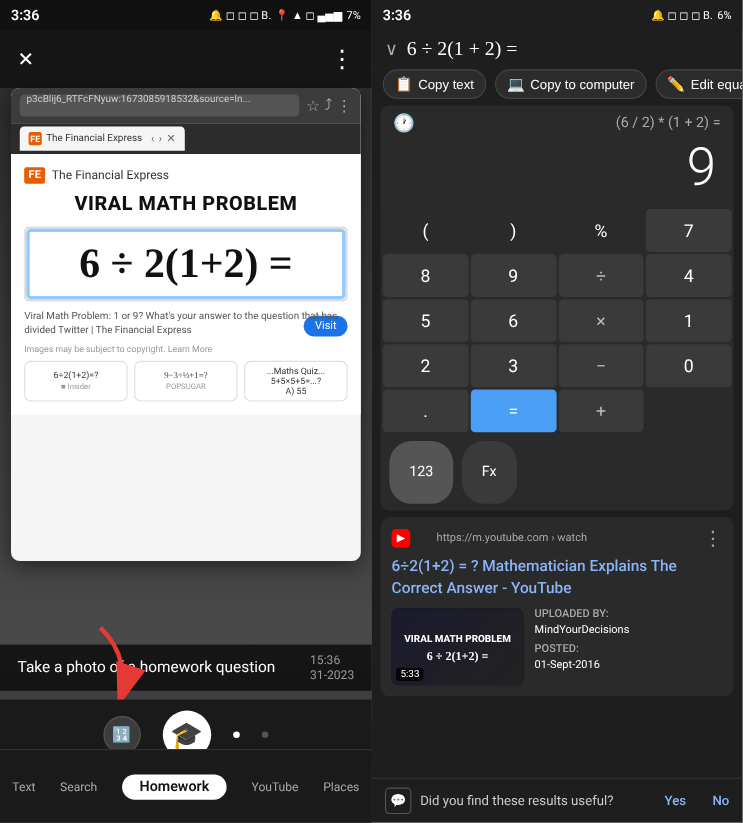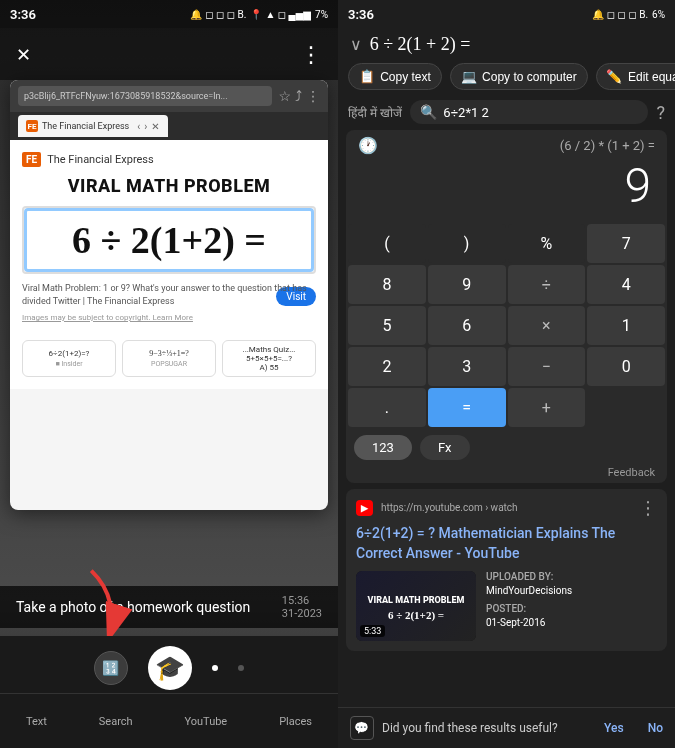--- a/index.html
+++ b/index.html
@@ -97,21 +97,21 @@
       align-items: center;
       padding: 0 8px;
       gap: 6px;
     }
     .browser-url-bar {
       background: #555;
       border-radius: 4px;
       flex: 1;
       height: 20px;
       display: flex;
-      align-items: center;
+      align-items: flex-start;
       padding: 0 6px;
     }
     .browser-url-text {
       color: #ccc;
       font-size: 9px;
       overflow: hidden;
       text-overflow: ellipsis;
       white-space: nowrap;
     }
     .browser-nav-icons {
@@ -219,21 +219,21 @@
     }
     .related-content {
       margin-top: 8px;
       font-size: 10px;
       color: #333;
       font-weight: 600;
     }
     .related-items {
       display: flex;
       gap: 6px;
-      margin-top: 18px;
+      margin-top: 6px;
     }
     .related-item {
       border: 1px solid #ddd;
       border-radius: 6px;
       padding: 4px 6px;
       font-size: 8px;
       color: #333;
       flex: 1;
       text-align: center;
       min-height: 36px;
@@ -303,21 +303,21 @@
       font-size: 36px;
       transform: rotate(30deg);
     }
 
     
     .left-nav-bar {
       position: absolute;
       bottom: 0;
       left: 0;
       right: 0;
-      height: 55px;
+      height: 67px;
       background: #1a1a1a;
       border-top: 1px solid #333;
       display: flex;
       align-items: center;
       justify-content: space-around;
     }
     .nav-item {
       display: flex;
       flex-direction: column;
       align-items: center;
@@ -505,21 +505,21 @@
 
     .calc-mode-row {
       display: flex;
       padding: 6px 8px;
       gap: 8px;
     }
     .calc-mode-btn {
       background: #3a3a3a;
       color: #fff;
       font-size: 13px;
-      padding: 5px 18px;
+      padding: 21px 18px;
       border-radius: 20px;
     }
     .calc-mode-btn.active {
       background: #555;
     }
 
     .feedback-row {
       text-align: right;
       padding: 0 12px 4px;
       color: #999;
@@ -561,20 +561,21 @@
       flex-direction: column;
     }
     .yt-source-name {
       color: #fff;
       font-size: 13px;
       font-weight: 500;
     }
     .yt-source-url {
       color: #aaa;
       font-size: 10px;
+      margin-left: 16px;
     }
     .yt-more-icon {
       color: #aaa;
       font-size: 18px;
     }
     .yt-title {
       color: #8ab4f8;
       font-size: 14px;
       font-weight: 500;
       padding: 2px 10px 8px;
@@ -723,21 +724,21 @@
         <div class="fe-logo-box">FE</div>
         <span class="fe-name">The Financial Express</span>
       </div>
       <div class="viral-title">VIRAL MATH PROBLEM</div>
       <div class="math-problem">
         <span>6 ÷ 2(1+2) =</span>
         <div class="scan-overlay"></div>
       </div>
       <p class="viral-desc">Viral Math Problem: 1 or 9? What's your answer to the question that has divided Twitter | The Financial Express</p>
       <div class="visit-btn">Visit</div>
-      <p style="font-size:8px;color:#999;margin-top:4px;clear:both;text-decoration:underline;">Images may be subject to copyright. Learn More</p>
+      <p style="font-size:8px;color:#999;margin-top:4px;clear:both;">Images may be subject to copyright. Learn More</p>
       <div class="related-items">
         <div class="related-item">
           <div>
             <div>6÷2(1+2)=?</div>
             <div class="related-item-source">■ Insider</div>
           </div>
         </div>
         <div class="related-item">
           <div>
             <div style="font-family:Georgia,serif;">9−3÷⅓+1=?</div>
@@ -781,20 +782,23 @@
   </div>
 
   <div class="left-nav-bar">
     <div class="nav-item">
       <span class="nav-item-label">Text</span>
     </div>
     <div class="nav-item">
       <span class="nav-item-label">Search</span>
     </div>
     <div class="nav-item">
+      <span class="nav-pill">Homework</span>
+    </div>
+    <div class="nav-item">
       <span class="nav-item-label">YouTube</span>
     </div>
     <div class="nav-item">
       <span class="nav-item-label">Places</span>
     </div>
   </div>
 </div>
 
 <div class="right-panel">
 
@@ -819,28 +823,20 @@
     <button class="action-btn">
       <span class="action-btn-icon">💻</span>
       <span>Copy to computer</span>
     </button>
     <button class="action-btn">
       <span class="action-btn-icon">✏️</span>
       <span>Edit equati...</span>
     </button>
   </div>
 
-  <div class="search-row">
-    <span class="search-label">हिंदी में खोजें</span>
-    <div class="search-bar">
-      <span style="color:#aaa;font-size:14px;">🔍</span>
-      <span class="search-input-text">6÷2*1 2</span>
-    </div>
-    <span class="search-help">?</span>
-  </div>
 
   <div class="calc-section">
     <div class="calc-history-row">
       <span class="calc-history-icon">🕐</span>
       <span class="calc-expression">(6 / 2) * (1 + 2) =</span>
     </div>
     <div class="calc-result">9</div>
     <div class="calc-buttons">
       <div class="calc-btn dark">(</div>
       <div class="calc-btn dark">)</div>
@@ -859,21 +855,20 @@
       <div class="calc-btn operator">−</div>
       <div class="calc-btn">0</div>
       <div class="calc-btn">.</div>
       <div class="calc-btn blue">=</div>
       <div class="calc-btn operator">+</div>
     </div>
     <div class="calc-mode-row">
       <div class="calc-mode-btn active">123</div>
       <div class="calc-mode-btn">Fx</div>
     </div>
-    <div class="feedback-row">Feedback</div>
   </div>
 
   <div class="yt-result">
     <div class="yt-header">
       <div class="yt-logo-area">
         <div class="yt-logo">▶</div>
         <div class="yt-source-info">
           <span class="yt-source-url">https://m.youtube.com › watch</span>
         </div>
       </div>

